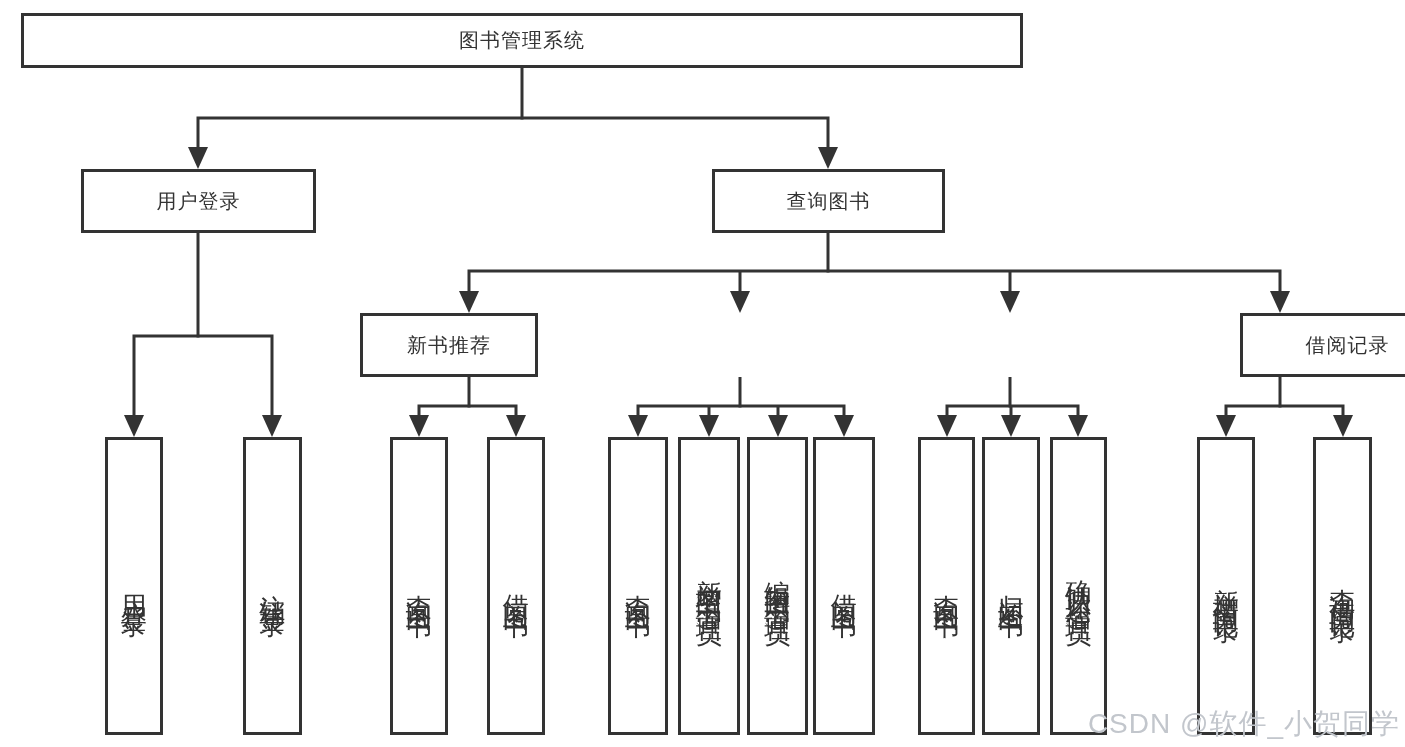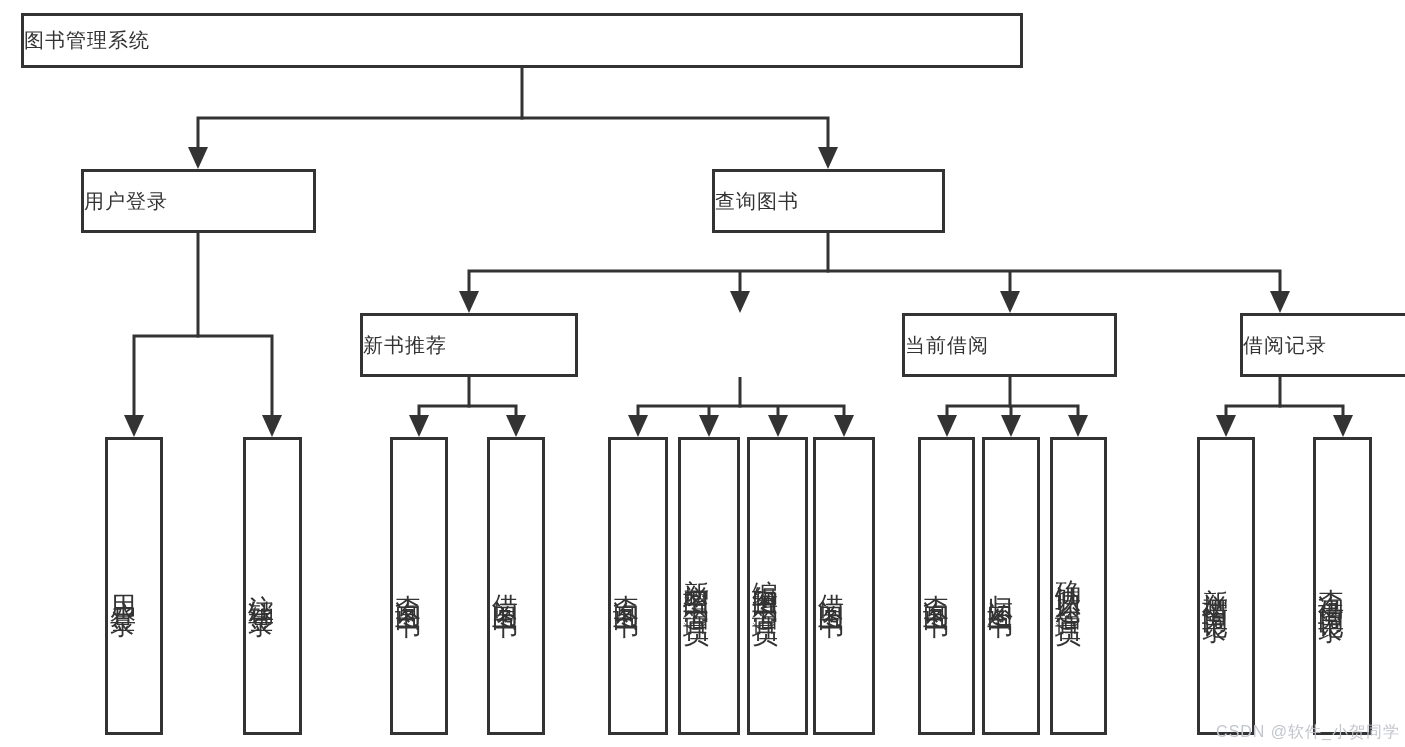--- a/index.html
+++ b/index.html
@@ -12,36 +12,36 @@
     color:#333333;
     overflow:hidden;
   }
   svg.connectors { position:absolute; left:0; top:0; width:1405px; height:747px; }
   .node {
     position:absolute;
     border:3px solid #333333;
     background:#ffffff;
     display:flex;
     align-items:center;
+    justify-content:center;
     text-align:center;
-    font-family:Liberation Serif, serif;
   }
   .hnode { font-size:20px; letter-spacing:1px; }
   .leaf  { font-size:26px; }
   .leaf > span {
     writing-mode:vertical-rl;
     text-orientation:mixed;
     letter-spacing:6px;
     line-height:1.1;
   }
   .watermark {
     position:absolute;
     right:5px;
     bottom:4px;
-    font-size:16px;
+    font-size:28px;
     color:#c2c6cc;
     letter-spacing:1px;
     white-space:nowrap;
   }
 </style>
 </head>
 <body>
 
 <div id="canvas">
 
@@ -101,25 +101,22 @@
     <span>图书管理系统</span>
   </div>
 
   <div class="node hnode" style="left:81px;top:169px;width:235px;height:64px">
     <span>用户登录</span>
   </div>
   <div class="node hnode" style="left:712px;top:169px;width:233px;height:64px">
     <span>查询图书</span>
   </div>
 
-  <div class="node hnode" style="left:360px;top:313px;width:218px;height:64px">
+  <div class="node hnode" style="left:360px;top:313px;width:178px;height:64px">
     <span>新书推荐</span>
-  </div>
-  <div class="node hnode" style="left:902px;top:313px;width:215px;height:64px">
-    <span>当前借阅</span>
   </div>
   <div class="node hnode" style="left:1240px;top:313px;width:215px;height:64px">
     <span>借阅记录</span>
   </div>
 
   <div class="node leaf" style="left:105px;top:437px;width:58px;height:298px">
     <span>用户登录</span>
   </div>
   <div class="node leaf" style="left:243px;top:437px;width:59px;height:298px">
     <span>注销登录</span>

